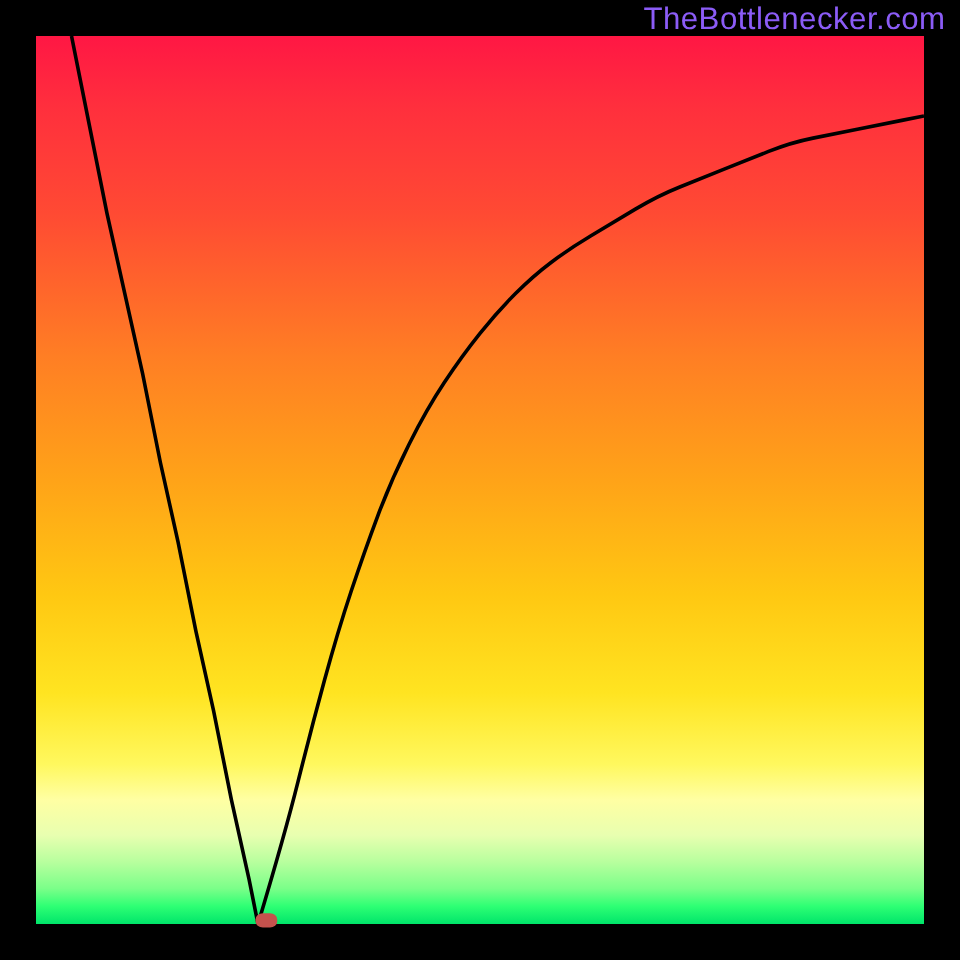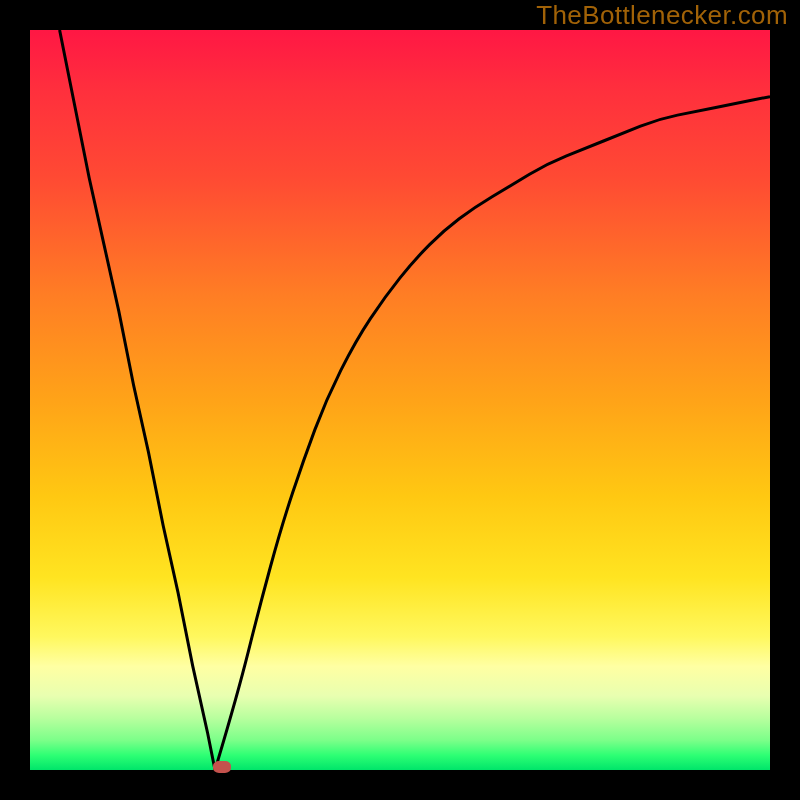--- a/index.html
+++ b/index.html
@@ -14,21 +14,21 @@
   .outer {
     position: relative;
     width: 800px;
     height: 800px;
     background: #000;
   }
   .attribution {
     position: absolute;
     top: 0;
     right: 12px;
-    color: #a16207;
+    color: #8b5cf6;
     font-size: 26px;
     font-weight: 400;
     letter-spacing: 0.4px;
     z-index: 4;
   }
   .plot-bg {
     position: absolute;
     left: 30px;
     top: 30px;
     width: 740px;

